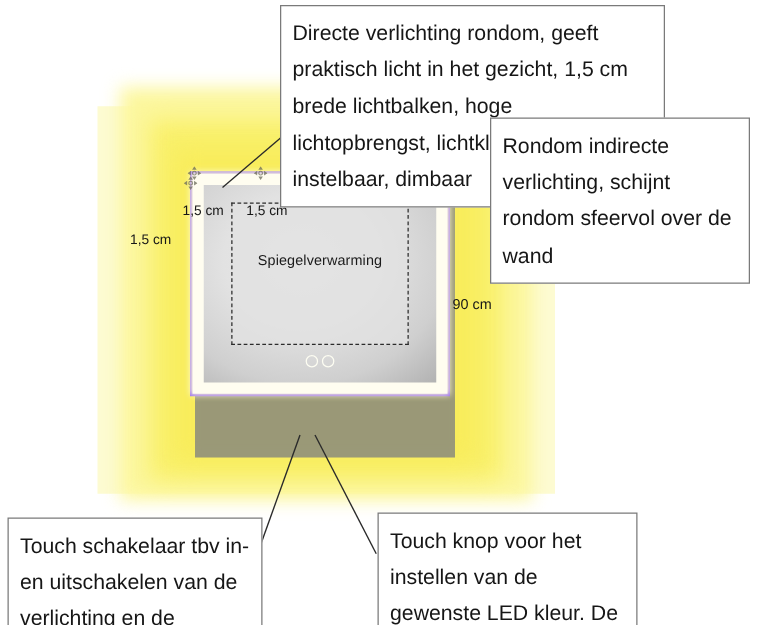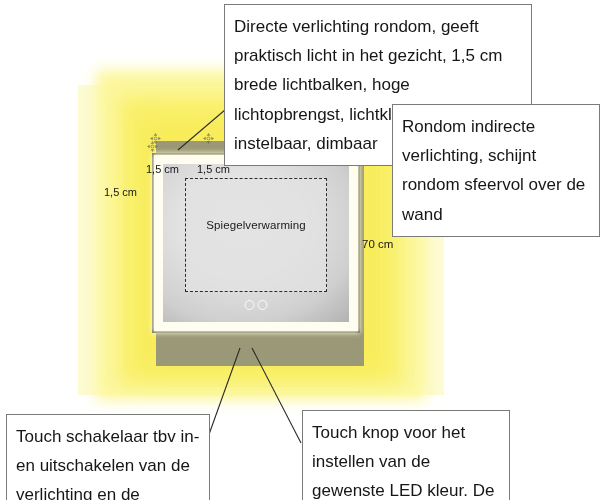--- a/index.html
+++ b/index.html
@@ -72,23 +72,22 @@
     background: #8a8a7d;
     opacity: .85;
   }
   
   .mirror-outer {
     position: absolute;
     left: 0;
     top: 0;
     width: 208px;
     height: 180px;
-    background: #404040;
+    background: #8b5cf6;
     box-sizing: border-box;
-    margin-top: 16px;
   }
   
   .led-band {
     position: absolute;
     left: 2px;
     top: 2px;
     right: 2px;
     bottom: 2px;
     background: #fffdf0;
     box-shadow: 0 0 5px 2px rgba(255,252,210,.95);
@@ -146,21 +145,21 @@
     position: absolute;
     background: #ffffff;
     border: 1px solid #7a7a7a;
     box-sizing: border-box;
     padding: 7px 9px;
     font-size: 17px;
     line-height: 1.72;
     color: #161616;
   }
   #callout-direct  { left: 224px; top: 4px;   width: 308px; }
-  #callout-indirect{ left: 392px; top: 104px;  width: 208px; }
+  #callout-indirect{ left: 392px; top: 94px;  width: 208px; }
   #callout-switch  { left: 6px;   top: 414px; width: 204px; }
   #callout-color   { left: 302px; top: 410px; width: 208px; }
 
   
   #leaders {
     position: absolute;
     left: 0; top: 0;
     width: 616px; height: 500px;
     pointer-events: none;
   }
@@ -225,21 +224,21 @@
   </div>
 
   <svg id="leaders">
     <line x1="260" y1="80" x2="178" y2="150" stroke="#2a2a2a" stroke-width="1.1"></line>
     <line x1="390" y1="98" x2="357" y2="152" stroke="#2a2a2a" stroke-width="1.1"></line>
     <line x1="240" y1="348" x2="207" y2="440" stroke="#2a2a2a" stroke-width="1.1"></line>
     <line x1="252" y1="348" x2="301" y2="443" stroke="#2a2a2a" stroke-width="1.1"></line>
   </svg>
 
   <div class="dim" id="dim-width">60 cm</div>
-  <div class="dim" id="dim-height">70 cm</div>
+  <div class="dim" id="dim-height">90 cm</div>
 
   <div class="dim-plain" id="dim-a">1,5 cm</div>
   <div class="dim-plain" id="dim-b">1,5 cm</div>
   <div class="dim-plain" id="dim-c">1,5 cm</div>
 
   <svg class="move-marker" id="marker-a" viewBox="0 0 12 12">
     <path d="M6 0 L8 3 H4 Z M6 12 L8 9 H4 Z M0 6 L3 4 V8 Z M12 6 L9 4 V8 Z" fill="#6b6b5a"></path>
     <circle cx="6" cy="6" r="1.6" fill="none" stroke="#6b6b5a" stroke-width="1"></circle>
   </svg>
   <svg class="move-marker" id="marker-b" viewBox="0 0 12 12">

